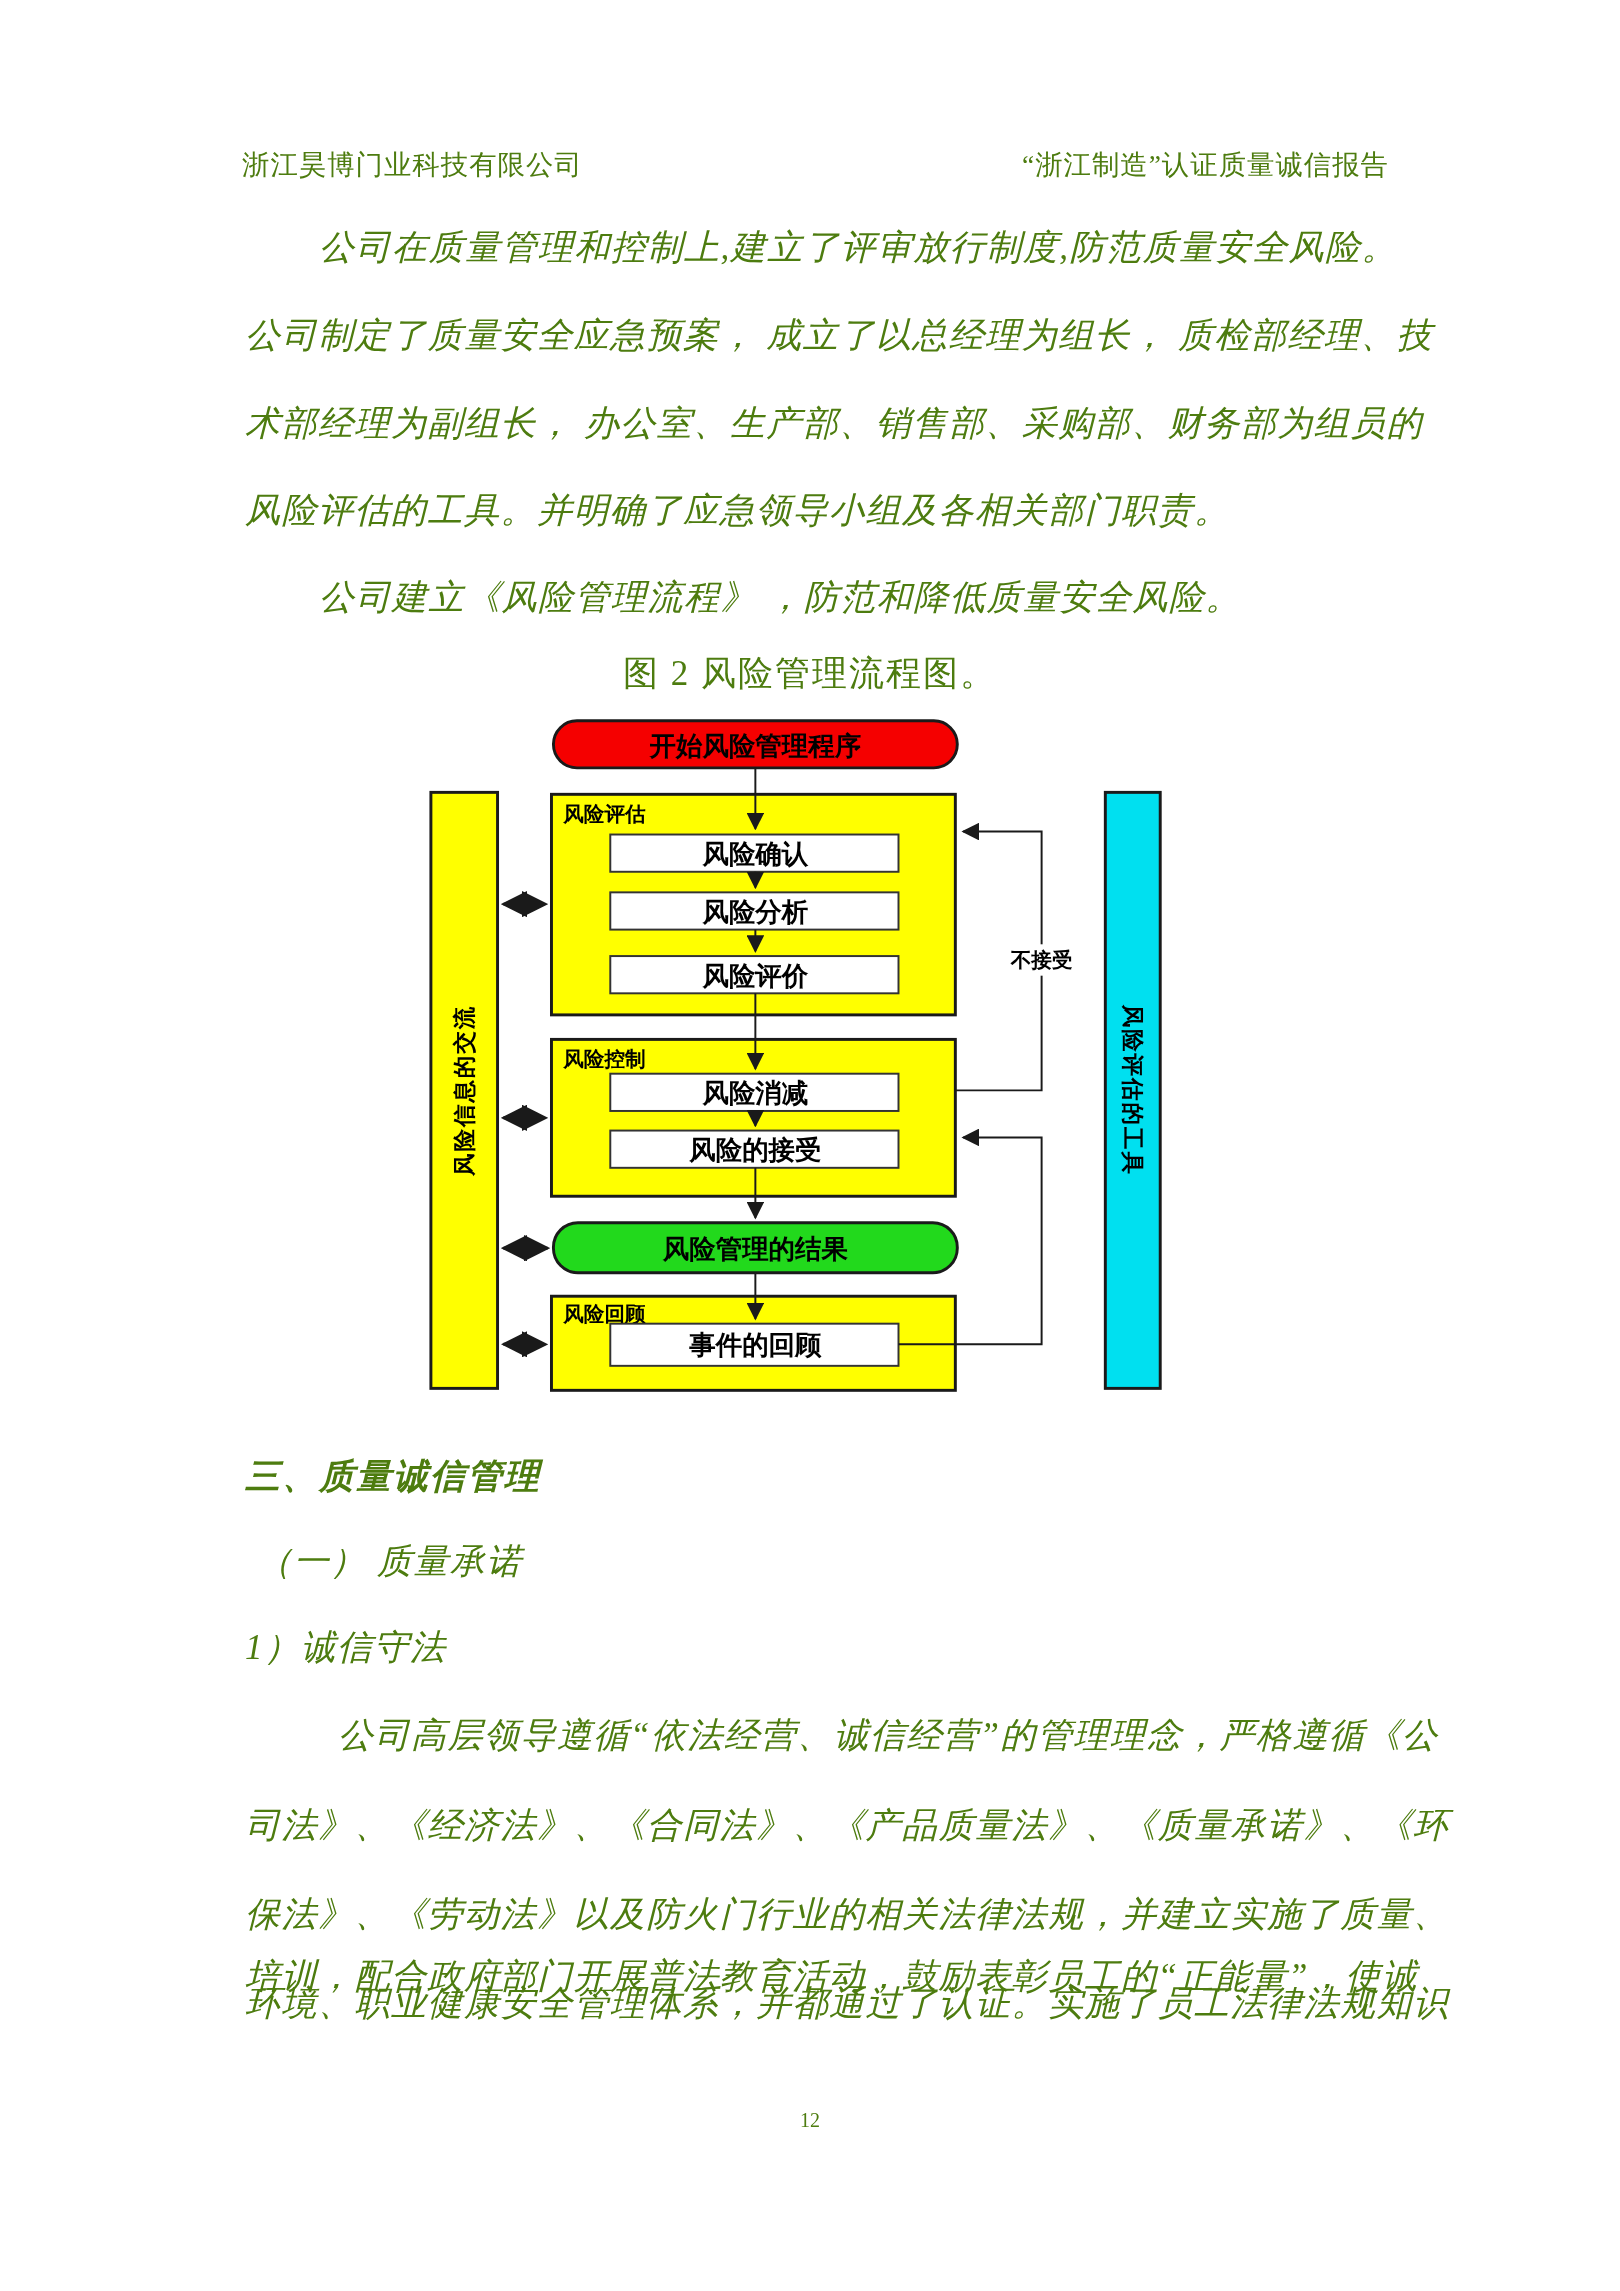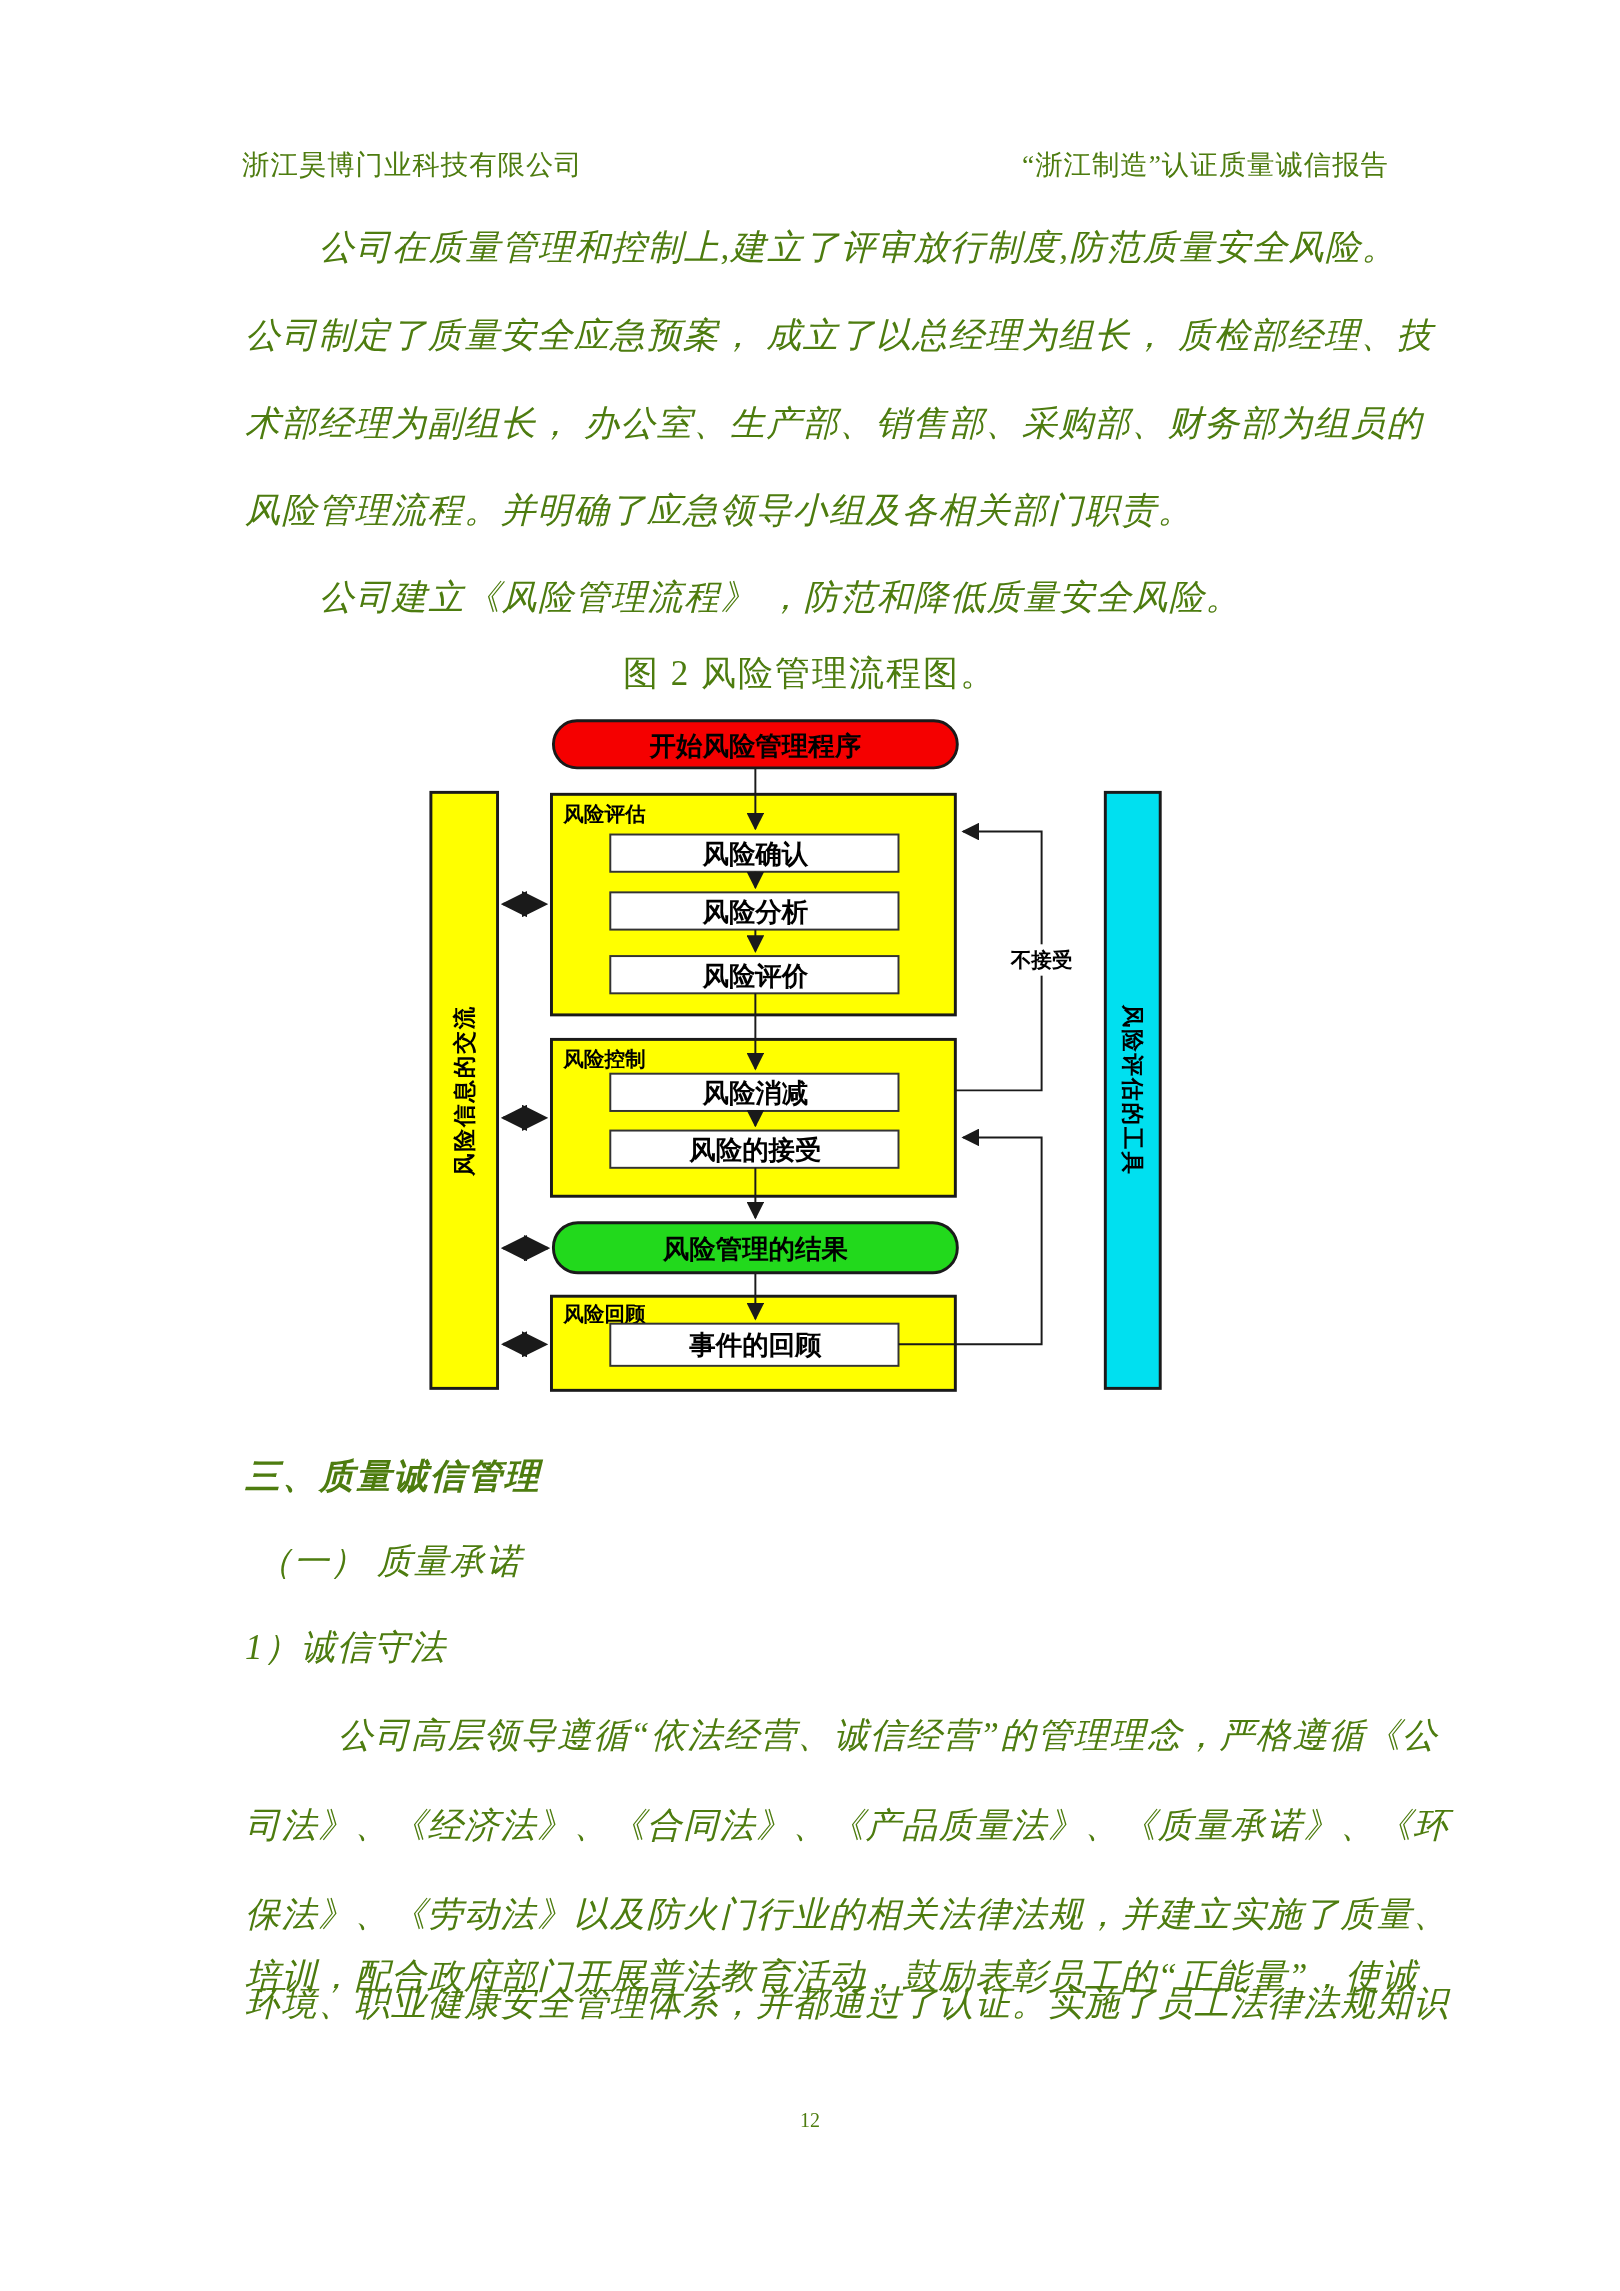--- a/index.html
+++ b/index.html
@@ -46,21 +46,21 @@
 <body>
 
 <div id="page">
 
   <div class="hdr hdr-left">浙江昊博门业科技有限公司</div>
   <div class="hdr hdr-right">“浙江制造”认证质量诚信报告</div>
 
   <div class="bodyline indent2" style="top:223px">公司在质量管理和控制上,建立了评审放行制度,防范质量安全风险。</div>
   <div class="bodyline" style="top:311px">公司制定了质量安全应急预案， 成立了以总经理为组长， 质检部经理、技</div>
   <div class="bodyline" style="top:399px">术部经理为副组长， 办公室、生产部、销售部、采购部、财务部为组员的</div>
-  <div class="bodyline" style="top:486px">风险管理流程。并明确了应急领导小组及各相关部门职责。</div>
+  <div class="bodyline" style="top:486px">风险评估的工具。并明确了应急领导小组及各相关部门职责。</div>
   <div class="bodyline indent2" style="top:573px">公司建立《风险管理流程》 ，防范和降低质量安全风险。</div>
 
   <div class="caption">图 2 风险管理流程图。</div>
 
   <div id="figure">
     <svg width="755" height="696" viewBox="0 0 770 710">
       <defs>
         <marker id="arr" viewBox="0 0 10 10" refX="9" refY="5" markerWidth="9" markerHeight="9" orient="auto-start-reverse">
           <path d="M0,0 L10,5 L0,10 z" fill="#1a1a1a"></path>
         </marker>

